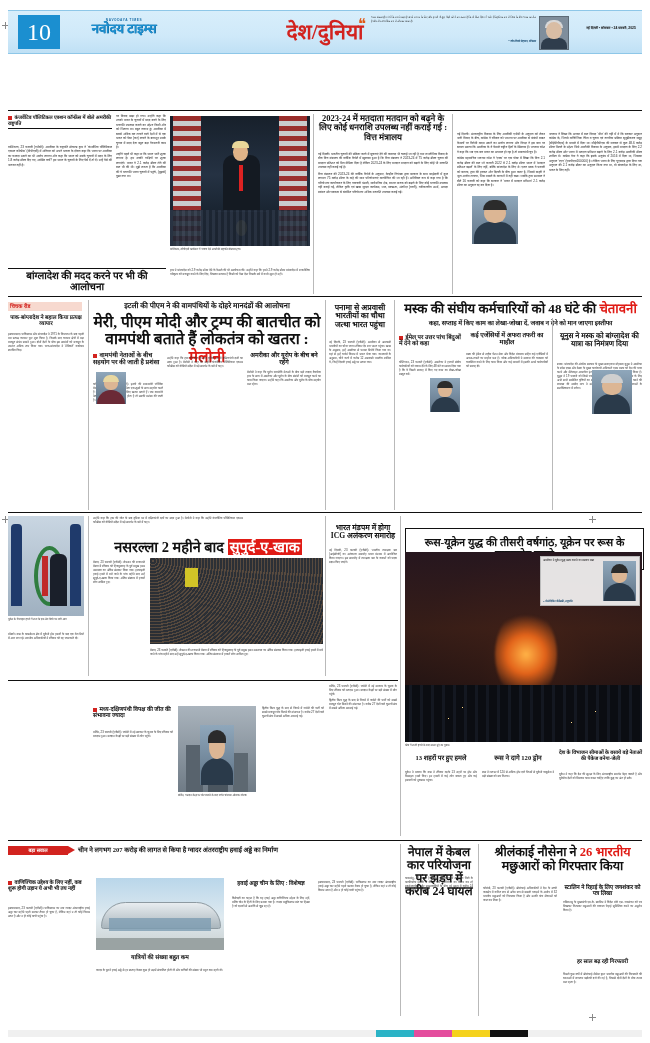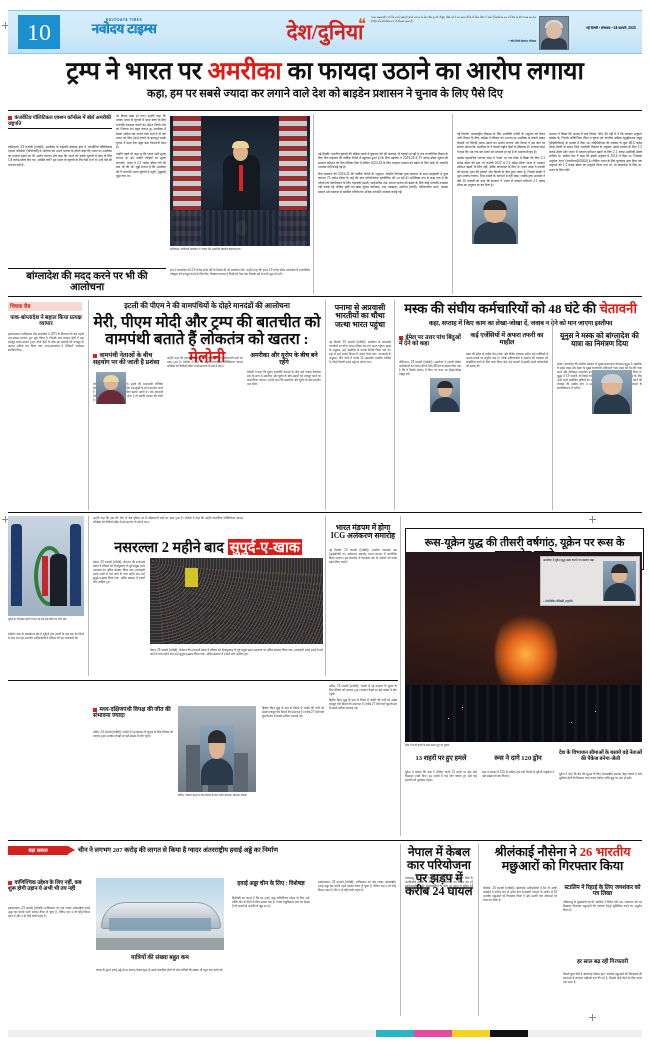--- a/index.html
+++ b/index.html
@@ -153,24 +153,20 @@
       <div class="qtext qby" style="top:24px;">– जीन-पियरे लेहमान, प्रोफेसर</div>
     </div>
     <div class="qface">
       <div class="body"></div>
         <div class="hair"></div>
         <div class="head"></div>
     </div>
     <div class="dateline">नई दिल्ली • सोमवार • 24 फरवरी, 2025</div>
   </div>
 
-  <div class="mainhead">
-    <div class="h1"><span>ट्रम्प ने भारत पर </span><span class="red">अमरीका</span><span> का फायदा उठाने का आरोप लगाया</span></div>
-    <div class="h2">कहा, हम पर सबसे ज्यादा कर लगाने वाले देश को बाइडेन प्रशासन ने चुनाव के लिए पैसे दिए</div>
-  </div>
   <div style="position:absolute;left:8px;top:110px;width:634px;height:1px;background:#111;"></div>
 
   <div style="position:absolute;left:8px;top:114px;width:104px;">
     <div class="kicker" style="border-bottom:.6px solid #111;padding-bottom:2px;"><span class="bul"></span><span>कंजर्वेटिव पॉलिटिकल एक्शन कॉन्फ्रेंस में बोले अमरीकी राष्ट्रपति</span></div>
   </div>
   <div class="body-text" style="position:absolute;left:8px;top:145px;width:104px;height:120px;">
     <p>वाशिंगटन, 23 फरवरी (एजेंसी)। अमरीका के राष्ट्रपति डोनाल्ड ट्रम्प ने 'कंजर्वेटिव पॉलिटिकल एक्शन कॉन्फ्रेंस' (सीपीएसी) में शनिवार को अपने भाषण के दौरान कहा कि भारत पर अमरीका का फायदा उठाने का भी आरोप लगाया और कहा कि भारत को उसके चुनावों में मदद के लिए 1.8 करोड़ डॉलर दिए गए, आखिर क्यों? हम भारत के चुनावों के लिए पैसे दें तो दें। उन्हें पैसे की जरूरत नहीं है।</p>
   </div>
   <div class="body-text" style="position:absolute;left:116px;top:114px;width:50px;height:155px;">
     <p>पर विवाद खड़ा हो गया। उन्होंने कहा कि उनको भारत के चुनावों में मदद करने के लिए धनराशि उपलब्ध कराने का उद्देश्य किसी और को जिताना था। बहुत नाराज हूं। अमरीका में सबसे अधिक कर लगाने वाले देशों में से एक भारत को पैसा (कर) लगाने के बावजूद उसके चुनाव में मदद देना बहुत बड़ा गैरजरूरी काम है।</p>
@@ -191,20 +187,21 @@
   <div class="cap" style="left:170px;top:248px;width:140px;">वाशिंगटन, सीपीएसी कार्यक्रम में भाषण देते अमरीकी राष्ट्रपति डोनाल्ड ट्रम्प।</div>
 
   <div style="position:absolute;left:8px;top:268px;width:158px;text-align:center;">
     <div class="hl" style="font-size:10px;border-top:.6px solid #111;padding-top:2px;">बांग्लादेश की मदद करने पर भी की आलोचना</div>
   </div>
   <div class="tiny" style="position:absolute;left:170px;top:268px;width:140px;height:24px;">
     <p>ट्रम्प ने बांग्लादेश को 2.9 करोड़ डॉलर देने के फैसले की भी आलोचना की। उन्होंने कहा कि हमने 2.9 करोड़ डॉलर बांग्लादेश में राजनीतिक परिदृश्य को मजबूत करने के लिए दिए, जिसका मतलब है किसी को पैसा देना जिसके बारे में कभी सुना ही नहीं।</p>
   </div>
 
   <div class="vline" style="left:313px;top:114px;height:180px;"></div>
+  <div class="hl" style="position:absolute;left:318px;top:114px;width:130px;font-size:8.6px;text-align:center;">2023-24 में मतदाता मतदान को बढ़ने के लिए कोई धनराशि उपलब्ध नहीं कराई गई : वित्त मंत्रालय</div>
   <div class="body-text" style="position:absolute;left:318px;top:152px;width:130px;height:140px;">
     <p>नई दिल्ली। भारतीय चुनावों की प्रक्रिया करने में सूचनाएं देने की कवायद भी चलाई जा रही है तथा राजनीतिक विवाद के बीच वित्त मंत्रालय की वार्षिक रिपोर्ट में खुलासा हुआ है कि वित्त मंत्रालय ने 2023-24 में 75 करोड़ डॉलर चुनाव की मतदान प्रतिशत को प्रिय मीडिया दिया है लेकिन 2023-24 के लिए मतदान मतदान को बढ़ाने के लिए कोई भी धनराशि उपलब्ध नहीं कराई गई है।</p>
     <p>वित्त मंत्रालय की 2023-24 की वार्षिक रिपोर्ट के अनुसार, केन्द्रीय नियंत्रक द्वारा सरकार के साथ साझेदारी में कुल लगभग 75 करोड़ डॉलर के कहे की साथ परियोजनाएं कार्यान्वित की जा रही हैं। अतिरिक्त रूप से कहा गया है कि परियोजना कार्यान्वयन के लिए नवाचारी भंडारी, सार्वजनिक क्षेत्र, बाजार मानक को बढ़ाने के लिए कोई धनराशि उपलब्ध नहीं कराई गई, लेकिन कृषि एवं खाद्य सुरक्षा कार्यक्रम, जल, स्वच्छता, अंतरिक्ष (वाणी), नवीकरणीय ऊर्जा, आपदा प्रबंधन और स्वास्थ्य से संबंधित परियोजना अधिक धनराशि उपलब्ध कराई गई।</p>
   </div>
 
   <div class="vline" style="left:452px;top:114px;height:180px;"></div>
   <div class="body-text" style="position:absolute;left:457px;top:132px;width:88px;height:160px;">
     <p>नई दिल्ली। अंतरराष्ट्रीय विकास के लिए अमरीकी एजेंसी के अनुदान को लेकर जारी विवाद के बीच, कांग्रेस ने रविवार को भाजपा पर अमरीका से संबंधों बाबत फैसलों पर विरोधी कदम उठाने का आरोप लगाया और विपक्ष ने इस बात पर सवाल उठाया कि अमरीका के ये फैसले राष्ट्रीय हितों के खिलाफ हैं। जयराम रमेश ने कहा कि जब एक बार भारत का अपमान हो रहा है तो प्रधानमंत्री चुप हैं।</p>
     <p>कांग्रेस महासचिव जयराम रमेश ने 'एक्स' पर एक पोस्ट में लिखा कि वित्त 2.1 करोड़ डॉलर की बात जो फरवरी 2022 में 2.1 करोड़ डॉलर भारत में 'मतदान प्रतिशत बढ़ाने' के लिए नहीं, बल्कि बांग्लादेश के लिए थे। एलन मस्क ने फरवरी को बताया, ट्रम्प की हरकत और दिल्ली के बीच हुआ करार है, जिससे बाहरी ने जुटा आरोप लगाया, जिस मामले के कागजों में नहीं रखा। जबकि ट्रम्प प्रशासन ने बीते 16 फरवरी को कहा कि सरकार ने 'भारत में मतदान प्रतिशत' 2.1 करोड़ डॉलर का अनुदान रद्द कर दिया है।</p>
   </div>

